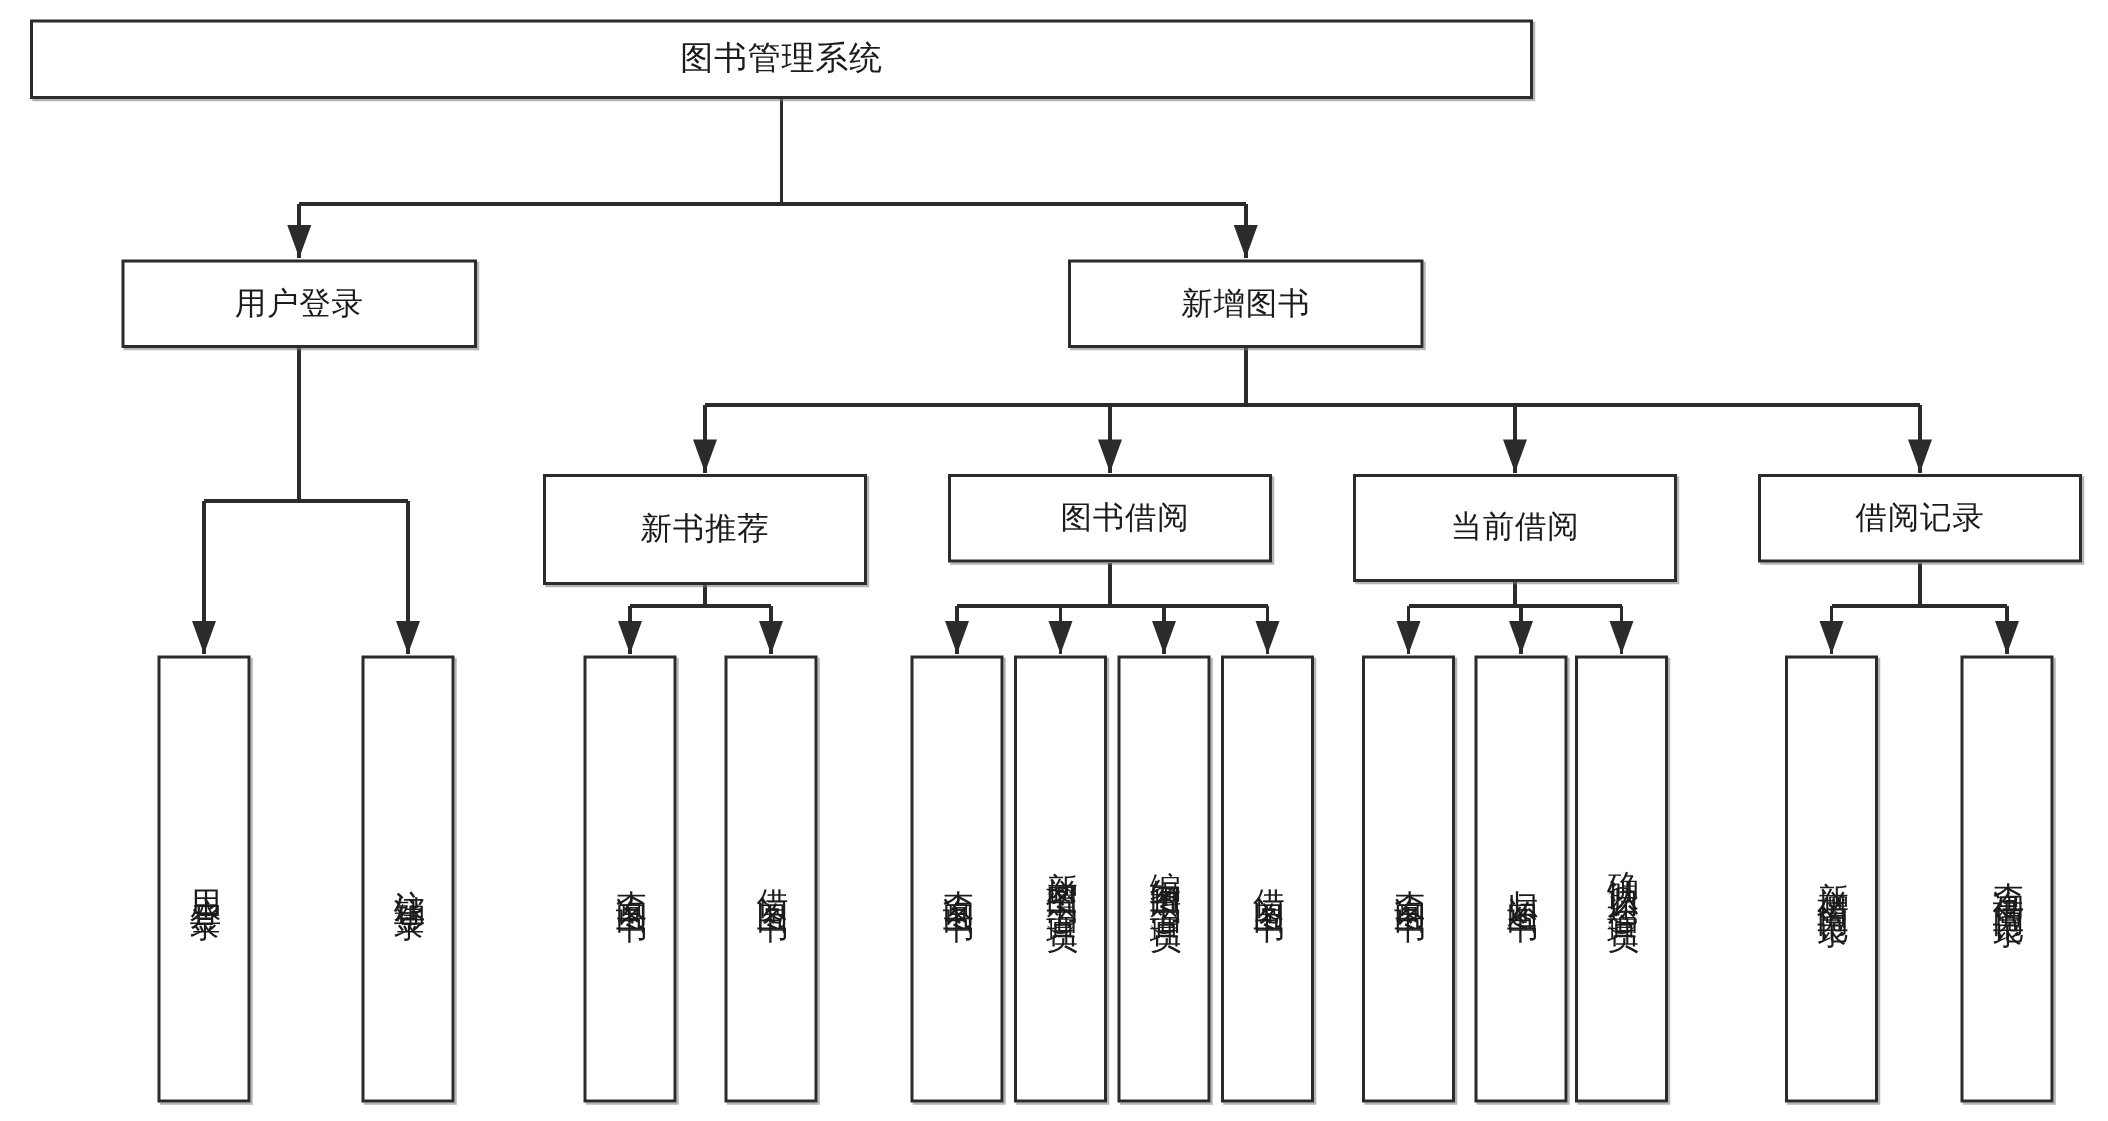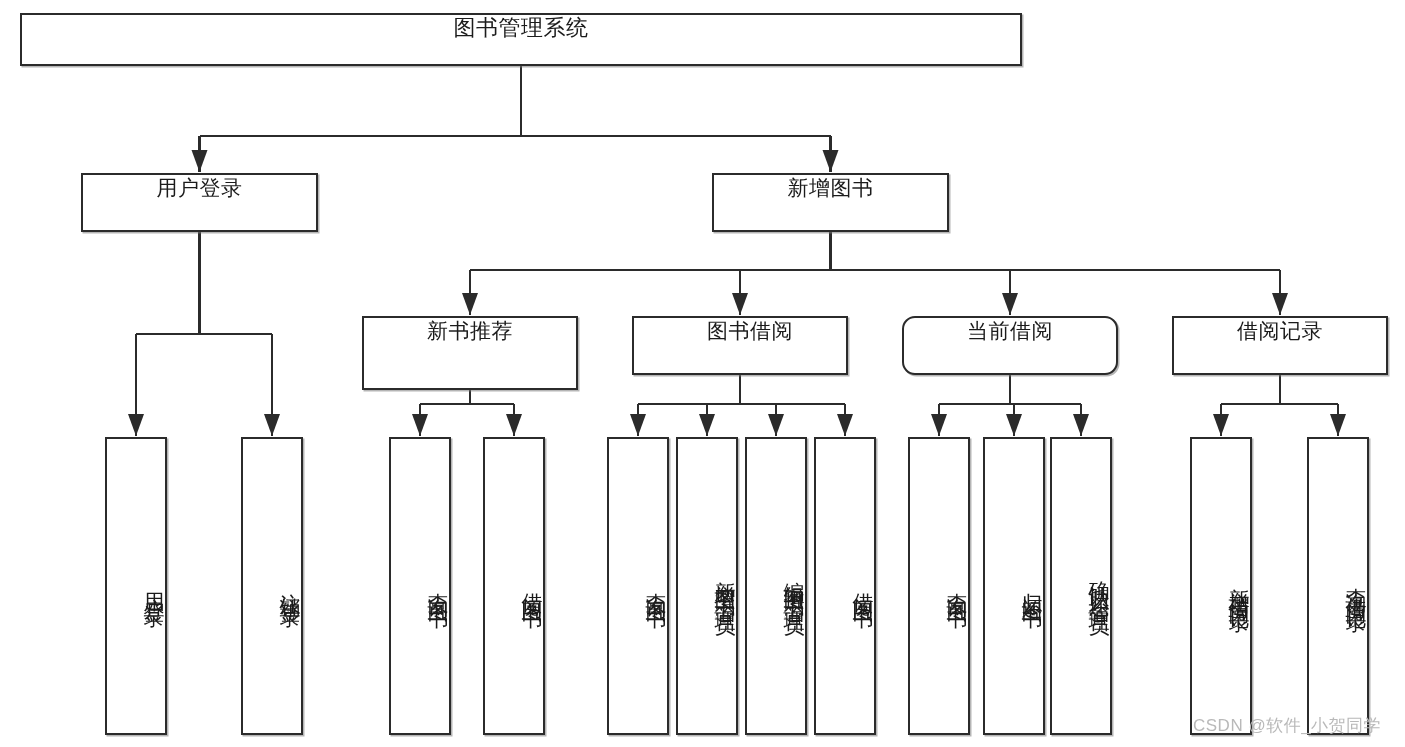--- a/index.html
+++ b/index.html
@@ -25,21 +25,21 @@
     height: 747px;
     pointer-events: none;
   }
   .node {
     position: absolute;
     box-sizing: border-box;
     background: #ffffff;
     border: 2px solid #2b2b2b;
     box-shadow: 1.5px 1.5px 0 0 rgba(120,120,120,0.55);
     display: flex;
-    align-items: flex-start;
+    align-items: center;
     justify-content: center;
     color: #1b1b1b;
   }
   .node.horiz {
     font-size: 21px;
     letter-spacing: 0.5px;
     line-height: 1.2;
   }
   .node.root {
     font-size: 22px;
@@ -135,21 +135,21 @@
       </div>
       <div class="node horiz" style="left: 712px; top: 173px; width: 237px; height: 59px;">
         <span class="htext">新增图书</span>
       </div>
       <div class="node horiz" style="left: 362px; top: 316px; width: 216px; height: 74px;">
         <span class="htext">新书推荐</span>
       </div>
       <div class="node horiz" style="left: 632px; top: 316px; width: 216px; height: 59px; padding-left: 20px;">
         <span class="htext">图书借阅</span>
       </div>
-      <div class="node horiz" style="left: 902px; top: 316px; width: 216px; height: 59px; border-radius: 13px;">
+      <div class="node horiz" style="left: 902px; top: 316px; width: 216px; height: 72px;">
         <span class="htext">当前借阅</span>
       </div>
       <div class="node horiz" style="left: 1172px; top: 316px; width: 216px; height: 59px;">
         <span class="htext">借阅记录</span>
       </div>
       <div class="node vert" style="left: 105px; top: 437px; width: 62px; height: 298px;">
         <span class="vtext">用户登录</span>
       </div>
       <div class="node vert" style="left: 241px; top: 437px; width: 62px; height: 298px;">
         <span class="vtext">注销登录</span>
@@ -181,14 +181,13 @@
       <div class="node vert" style="left: 1050px; top: 437px; width: 62px; height: 298px;">
         <span class="vtext">确认归还（管理员）</span>
       </div>
       <div class="node vert" style="left: 1190px; top: 437px; width: 62px; height: 298px;">
         <span class="vtext">新增借阅记录</span>
       </div>
       <div class="node vert" style="left: 1307px; top: 437px; width: 62px; height: 298px;">
         <span class="vtext">查询借阅记录</span>
       </div>
     </div>
-  <div class="watermark" style="left: 1193px; top: 714px; color: rgb(185, 185, 185);">CSDN @软件_小贺同学</div>
 </div>
 
 </body></html>

